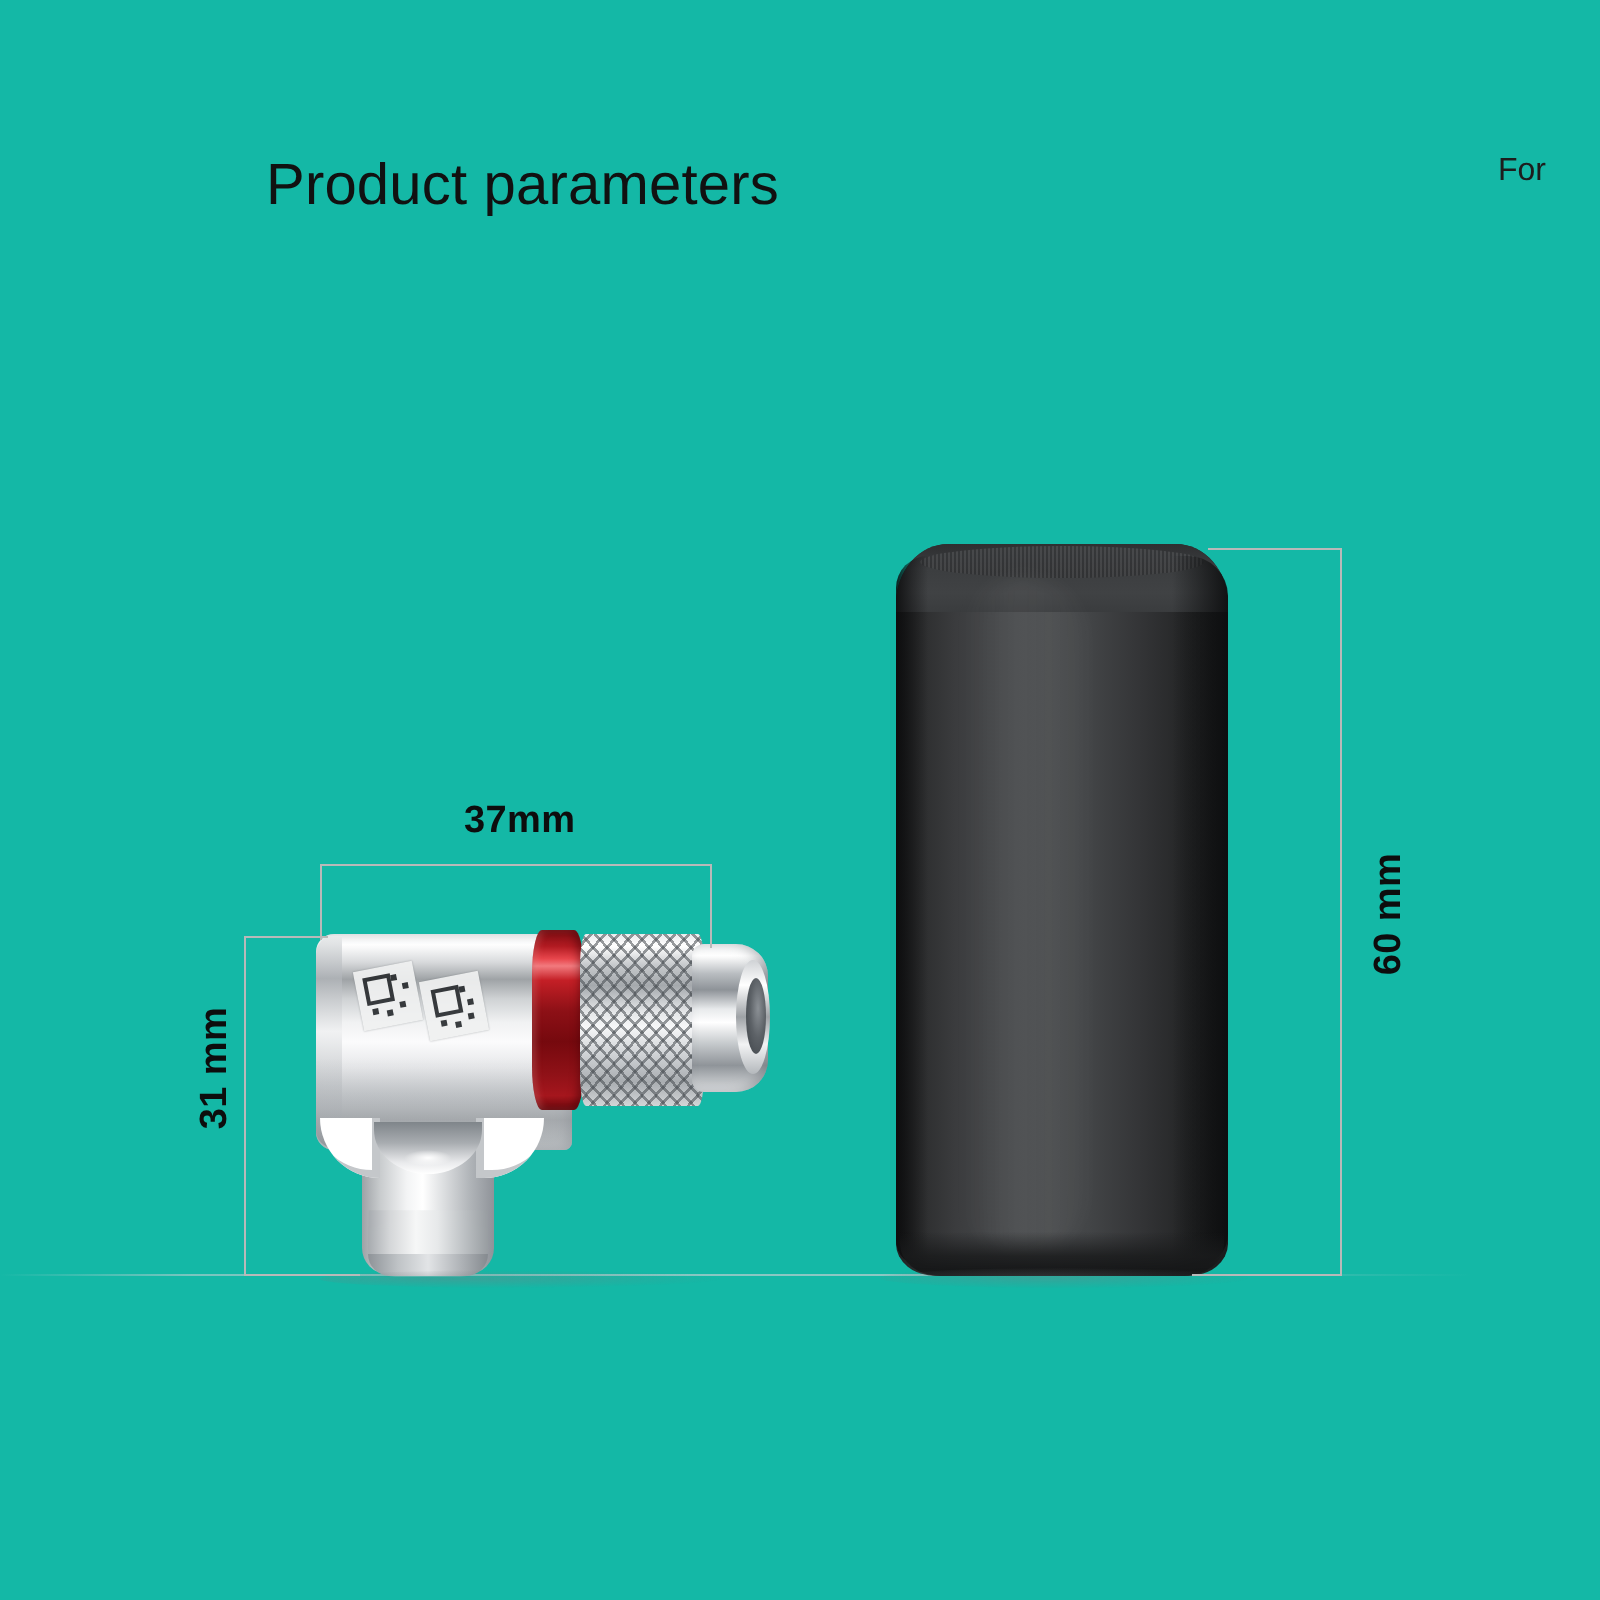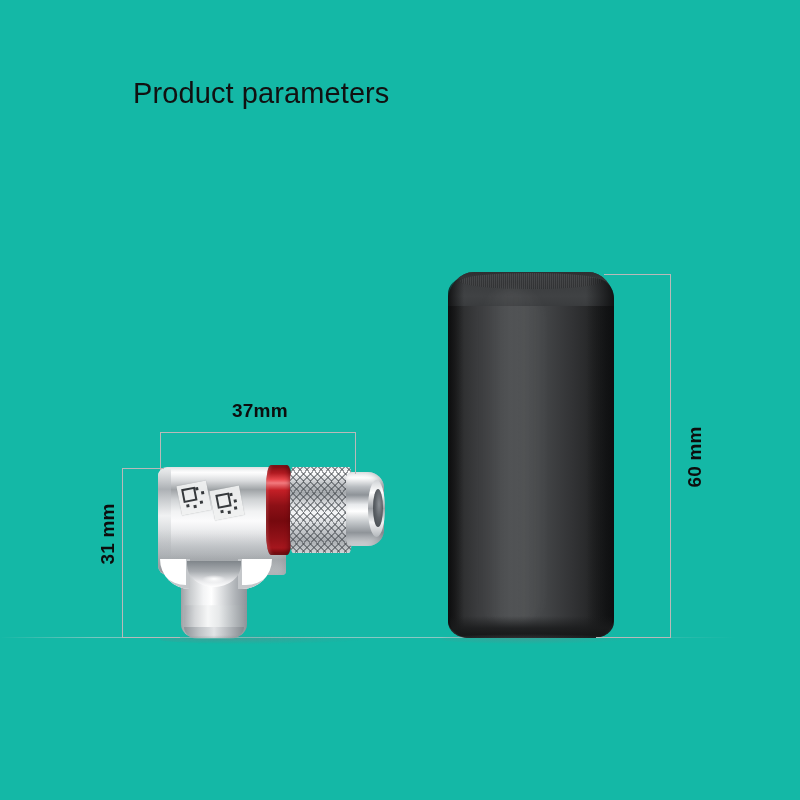--- a/index.html
+++ b/index.html
@@ -419,20 +419,21 @@
   }
 </style>
 </head>
 <body>
 
 <div id="canvas">
 
   <div class="page-title">Product parameters</div>
 
   <div class="for-block">
+    <div>For</div>
   </div>
 
   <div class="ground"></div>
 
   <div id="silver">
     <div class="s-body"></div>
     <div class="s-body-left"></div>
     <div class="s-body-shade"></div>
 
     <div class="qr" style="left:39px;top:28px;width:30px;height:30px;">

